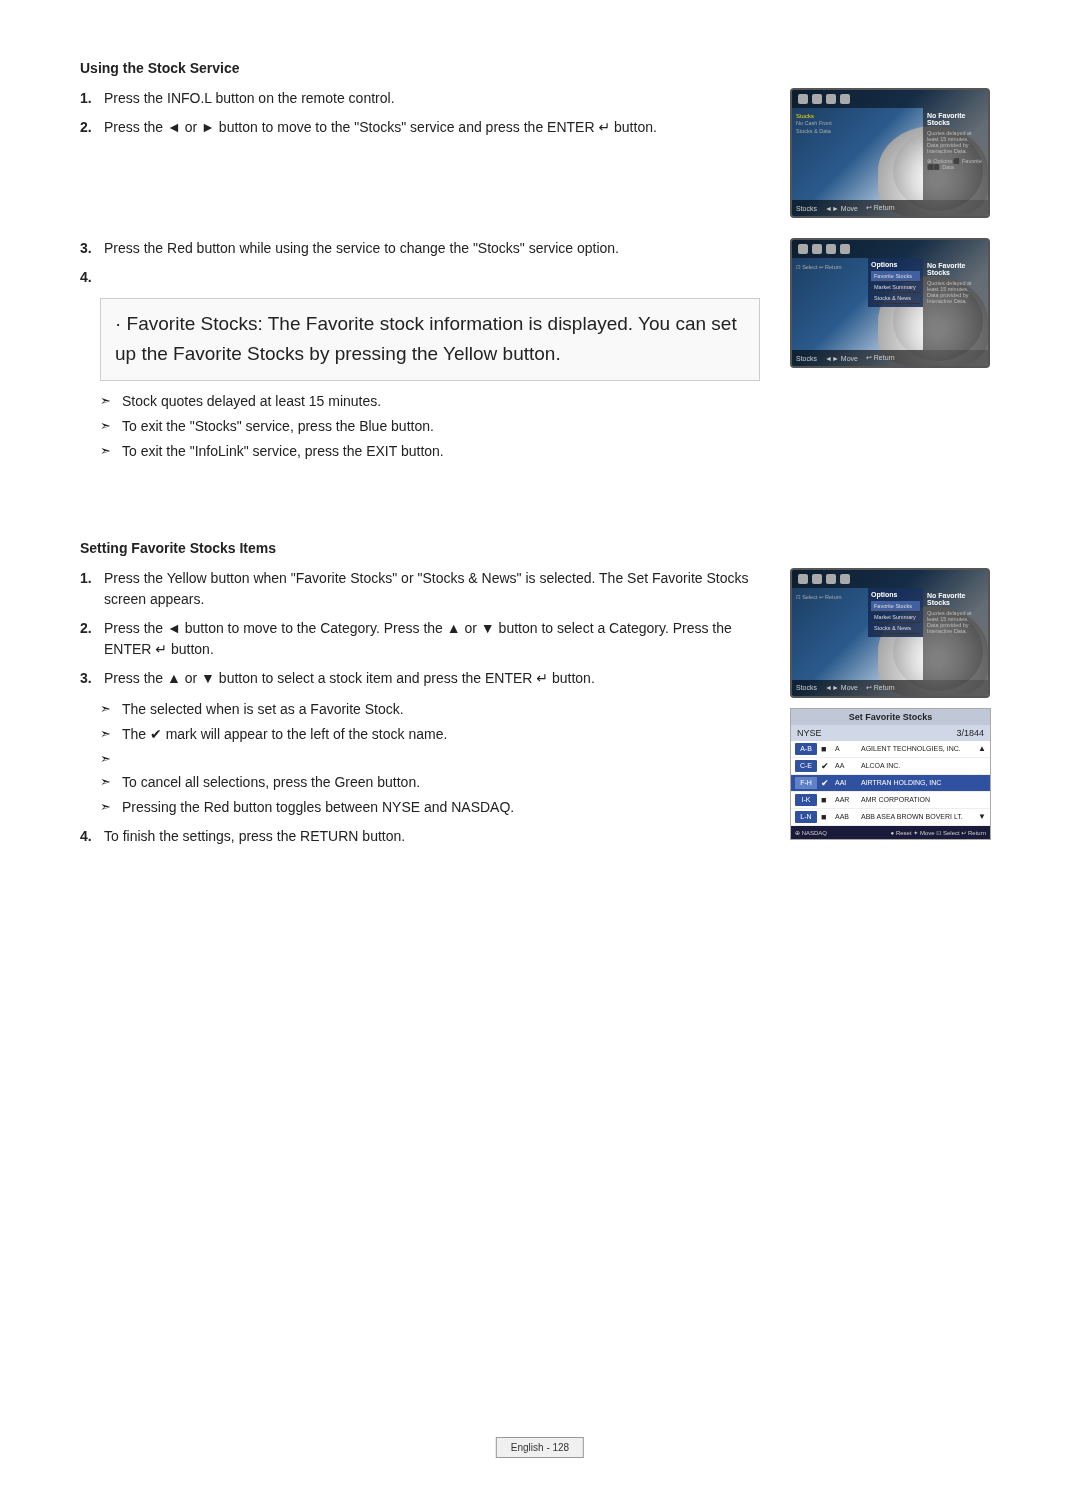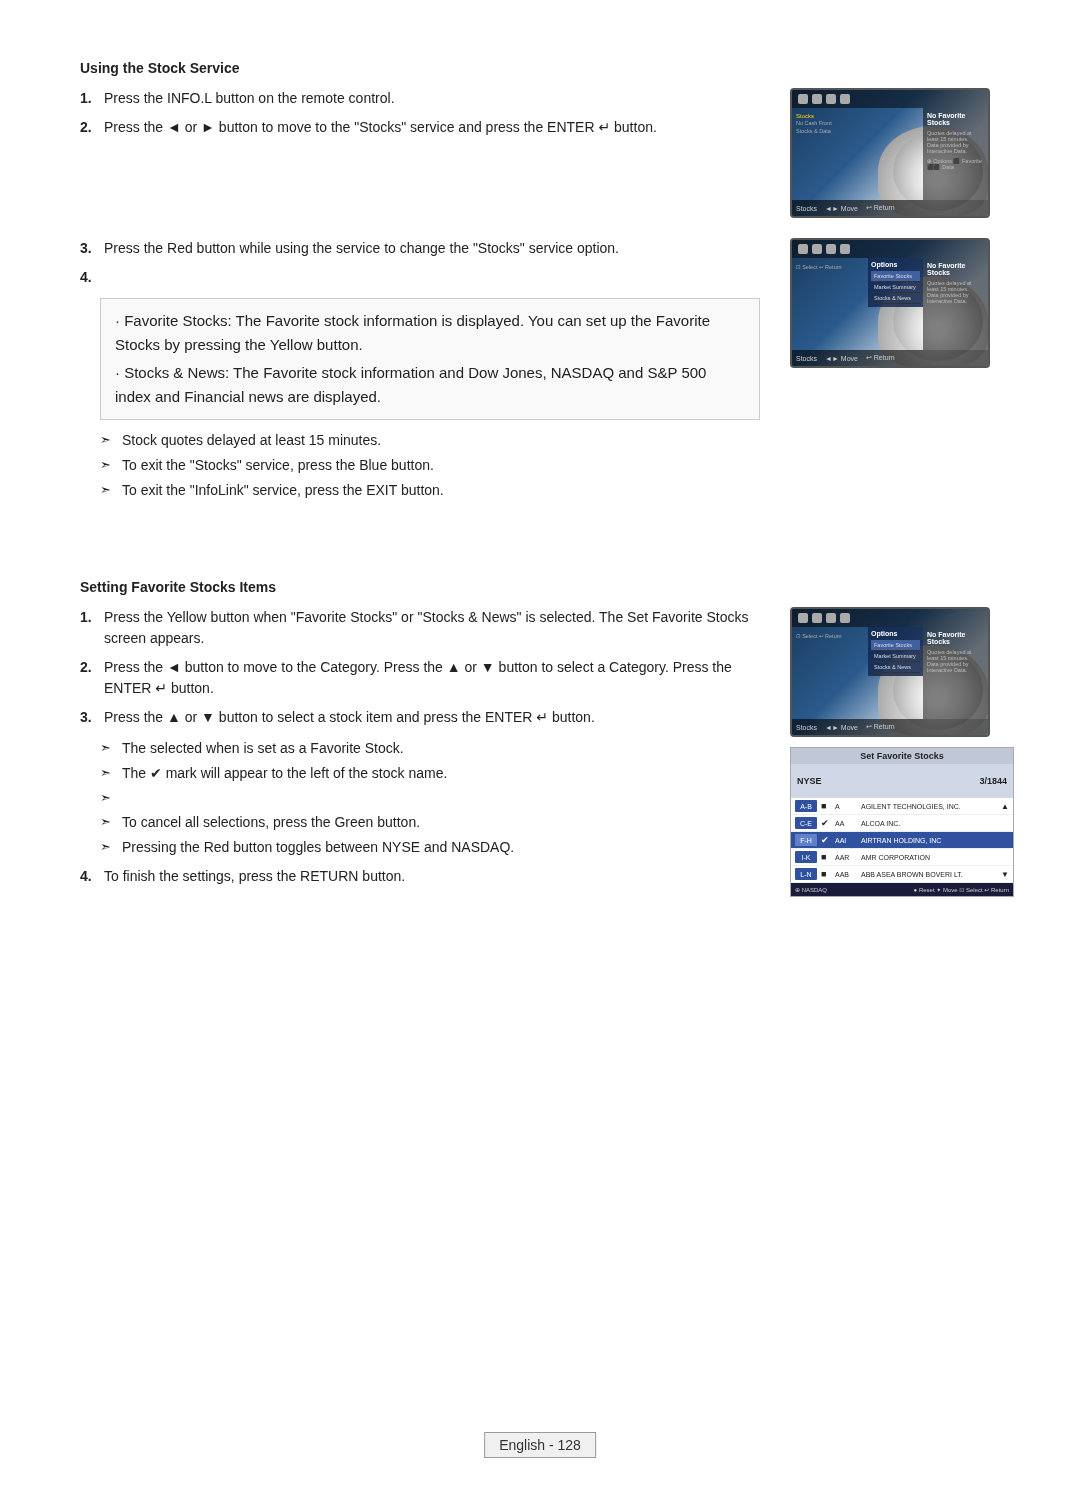--- a/index.html
+++ b/index.html
@@ -58,21 +58,21 @@
       font-size: 13px;
       min-width: 16px;
     }
     
     .info-box {
       border: 1px solid #ccc;
       background: #f9f9f9;
       padding: 10px 14px;
       margin: 10px 0 10px 20px;
       line-height: 1.6;
-      font-size: 15px;
+      font-size: 19px;
     }
     .info-box .info-item {
       margin-bottom: 4px;
     }
     .info-box .info-item:last-child {
       margin-bottom: 0;
     }
     
     b { font-weight: normal; }
     
@@ -154,32 +154,32 @@
       font-size: 6px;
       color: #fff;
       line-height: 1.4;
     }
     
     .section2 {
       margin-top: 30px;
     }
     
     .stocks-table-mockup {
-      width: 224px;
+      width: 201px;
       border: 1px solid #aaa;
       font-size: 8px;
       background: #fff;
       margin-top: 8px;
     }
     .stocks-table-header {
       background: #d0d8e8;
       display: flex;
       justify-content: space-between;
-      padding: 12px 6px;
-      font-weight: bold;
+      padding: 3px 6px;
+      font-weight: normal;
       font-size: 9px;
     }
     .stocks-table-row {
       display: flex;
       align-items: center;
       padding: 2px 4px;
       border-bottom: 1px solid #eee;
       gap: 4px;
     }
     .stocks-table-row.highlighted {
@@ -224,21 +224,21 @@
       justify-content: space-between;
     }
     
     .page-footer {
       position: absolute;
       bottom: 30px;
       left: 50%;
       transform: translateX(-50%);
       border: 1px solid #999;
       padding: 4px 14px;
-      font-size: 14px;
+      font-size: 10px;
       color: #333;
       background: #f0f0f0;
     }
     
     .spacer { height: 20px; }
     .content-two-col {
       display: flex;
       gap: 30px;
       align-items: flex-start;
     }
@@ -327,23 +327,20 @@
           </li>
           <li>
             <span class="num">4.</span>
           </li>
         </ol>
 
         <div class="info-box">
           <div class="info-item">
             · <b>Favorite Stocks</b>: The Favorite stock information is displayed. You can set up the Favorite Stocks by pressing the Yellow button.
           </div>
-          <div class="info-item">
-            · <b>Stocks &amp; News</b>: The Favorite stock information and Dow Jones, NASDAQ and S&amp;P 500 index and Financial news are displayed.
-          </div>
         </div>
 
         <ul class="arrow-list">
           <li>
             <span class="arrow">➣</span>
             <span>Stock quotes delayed at least 15 minutes.</span>
           </li>
           <li>
             <span class="arrow">➣</span>
             <span>To exit the "Stocks" service, press the Blue button.</span>

